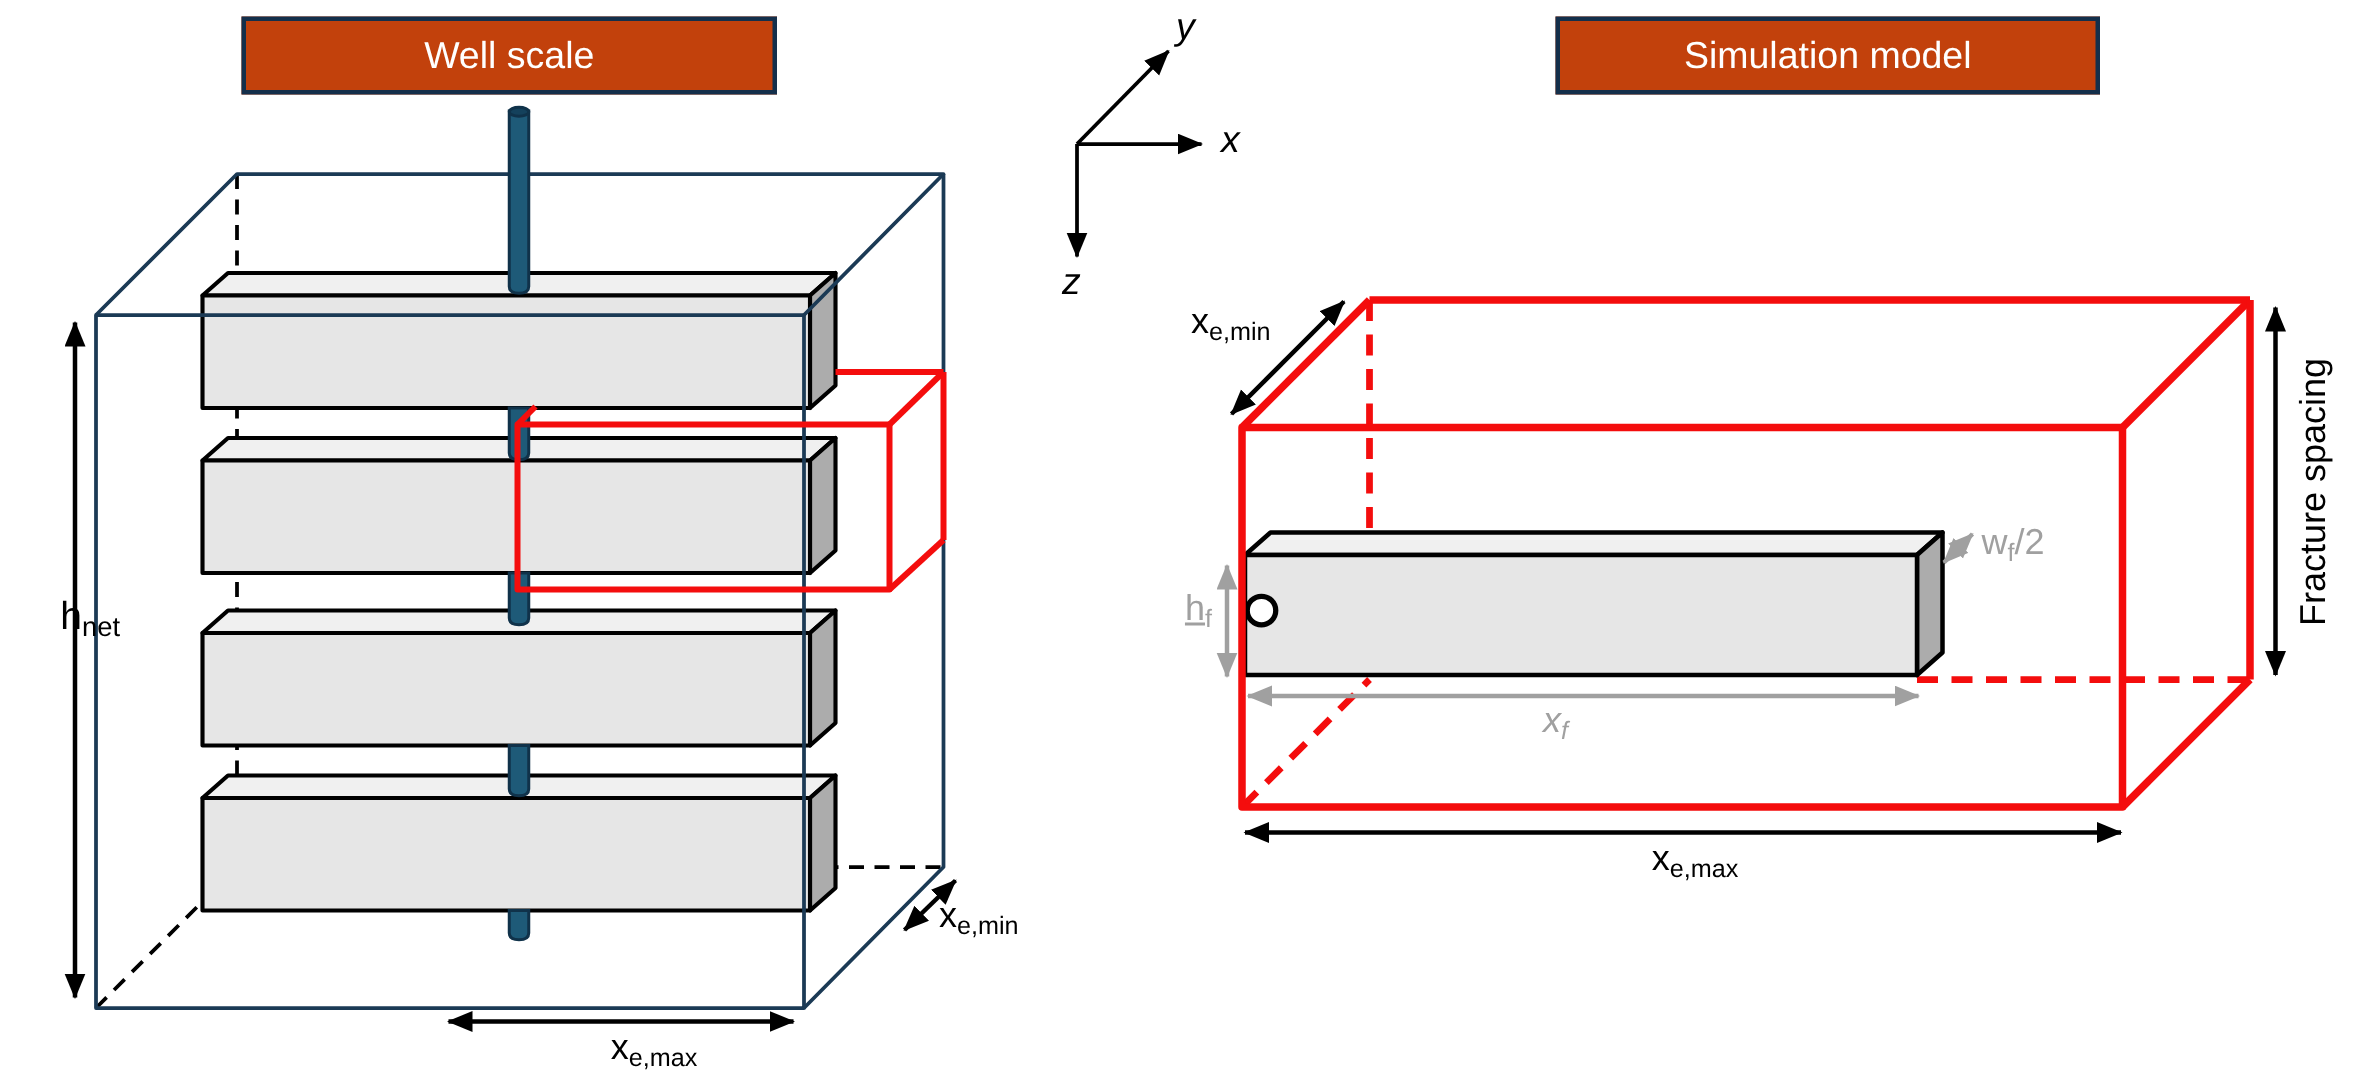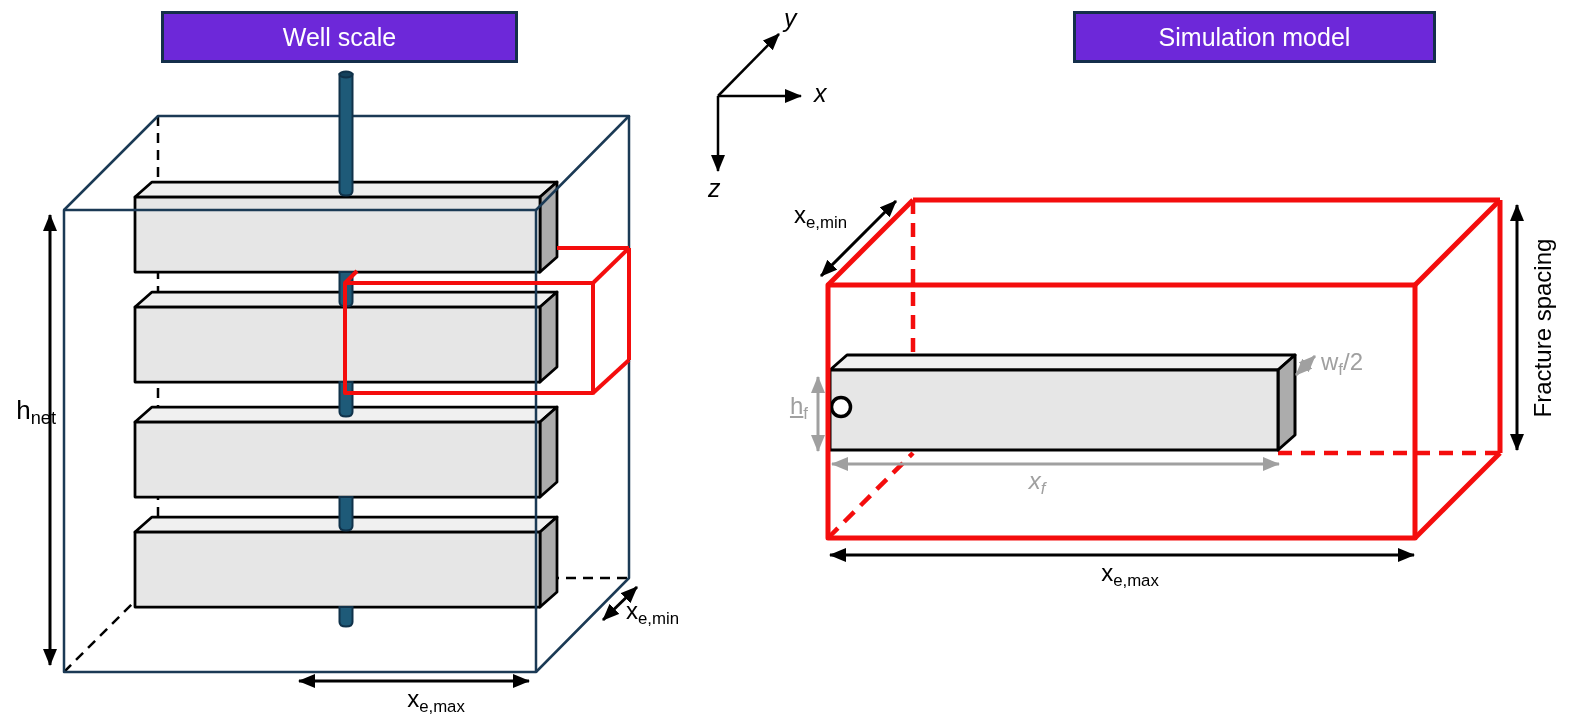--- a/index.html
+++ b/index.html
@@ -3,30 +3,30 @@
 <meta charset="utf-8">
 <style>
   html,body{margin:0;padding:0;background:#fff;}
   #stage{
     position:relative;width:1576px;height:715px;overflow:hidden;
     font-family:"Liberation Sans",sans-serif;background:#ffffff;
   }
   svg{position:absolute;left:0;top:0;}
   .title-box{
     position:absolute;height:46px;display:flex;align-items:center;justify-content:center;
-    background:#6d28d9;border:3px solid #142F4B;color:#ffffff;font-size:25px;
+    background:#c2410c;border:3px solid #142F4B;color:#ffffff;font-size:25px;
   }
   .lbl{position:absolute;color:#000;font-size:24px;white-space:nowrap;line-height:1;}
   .lbl sub{font-size:0.7em;line-height:0;vertical-align:-0.28em;}
   .gray{color:#A0A0A0;text-align:right;}
   .center-x{transform:translateX(-50%);}
   .rot{transform:translate(-50%,-50%) rotate(-90deg);}
   .italic{font-style:italic;}
   .right-align{text-align:right;}
-  .hnet{font-size:26px;}
+  .hnet{font-size:26px;margin-left:24px;}
 </style>
 </head>
 <body>
 
 <div id="stage">
 
   <svg width="1576" height="715" viewBox="0 0 1576 715">
     <defs>
       <marker id="mb" markerUnits="userSpaceOnUse" markerWidth="20" markerHeight="16" refX="16" refY="7" orient="auto-start-reverse">
         <path d="M0,0 L17,7 L0,14 Z" fill="#000000"></path>
@@ -132,21 +132,21 @@
     <g stroke="#A0A0A0" stroke-width="3" fill="none">
       <path d="M818,377 V451" marker-start="url(#mg)" marker-end="url(#mg)"></path>
       <path d="M832,464 H1279" marker-start="url(#mg)" marker-end="url(#mg)"></path>
       <path d="M1296,375 L1315,356" marker-start="url(#mg)" marker-end="url(#mg)"></path>
     </g>
   </svg>
 
   <div class="title-box" style="left:161px;top:11px;width:351px;">
     <span>Well scale</span>
   </div>
-  <div class="title-box" style="left:1037px;top:11px;width:357px;margin-left:36px;">
+  <div class="title-box" style="left:1037px;top:11px;width:357px;">
     <span>Simulation model</span>
   </div>
 
   <div class="lbl italic" style="left:814px;top:81px;font-size:25px;">
     <span>x</span>
   </div>
   <div class="lbl italic" style="left:784px;top:6px;font-size:25px;">
     <span>y</span>
   </div>
   <div class="lbl italic" style="left:708px;top:176px;font-size:25px;">

